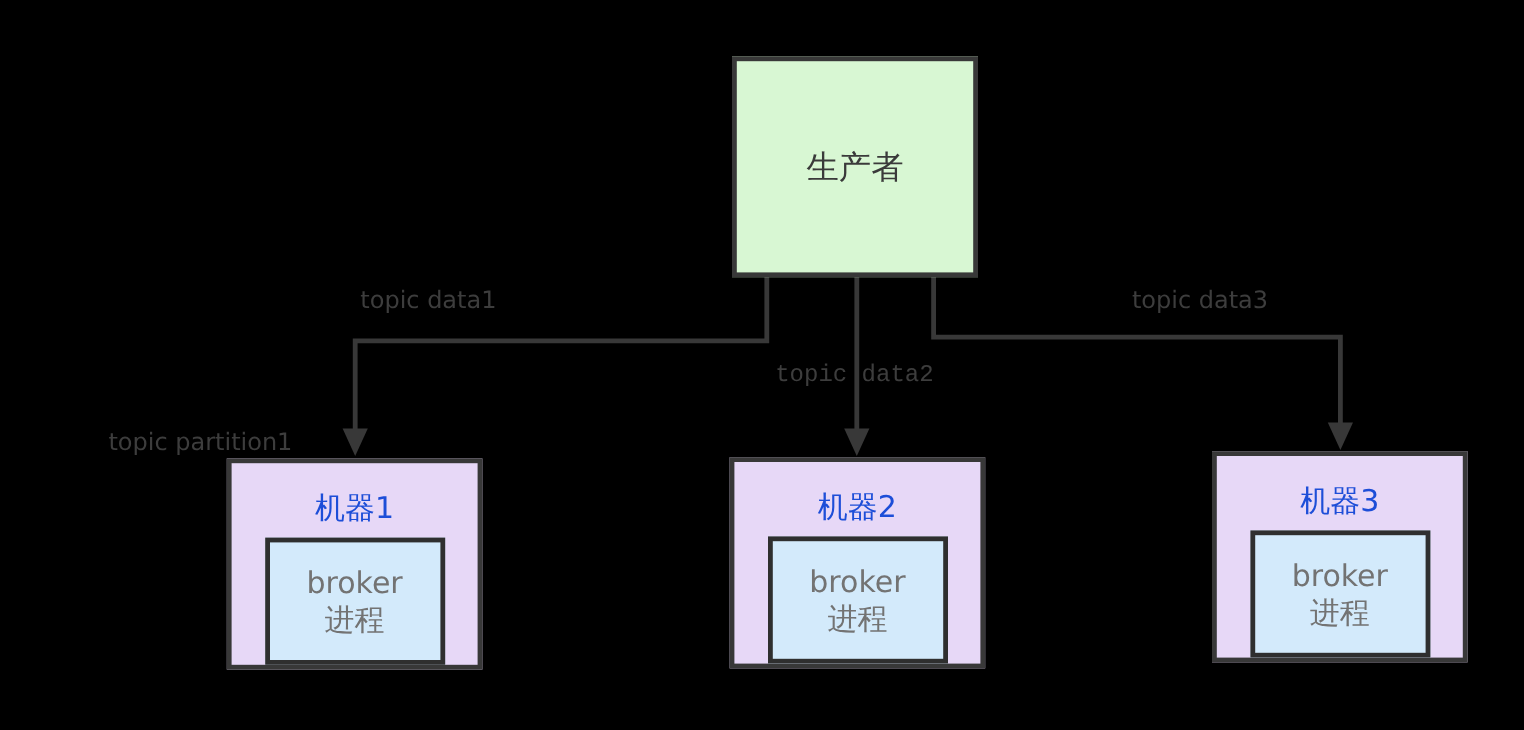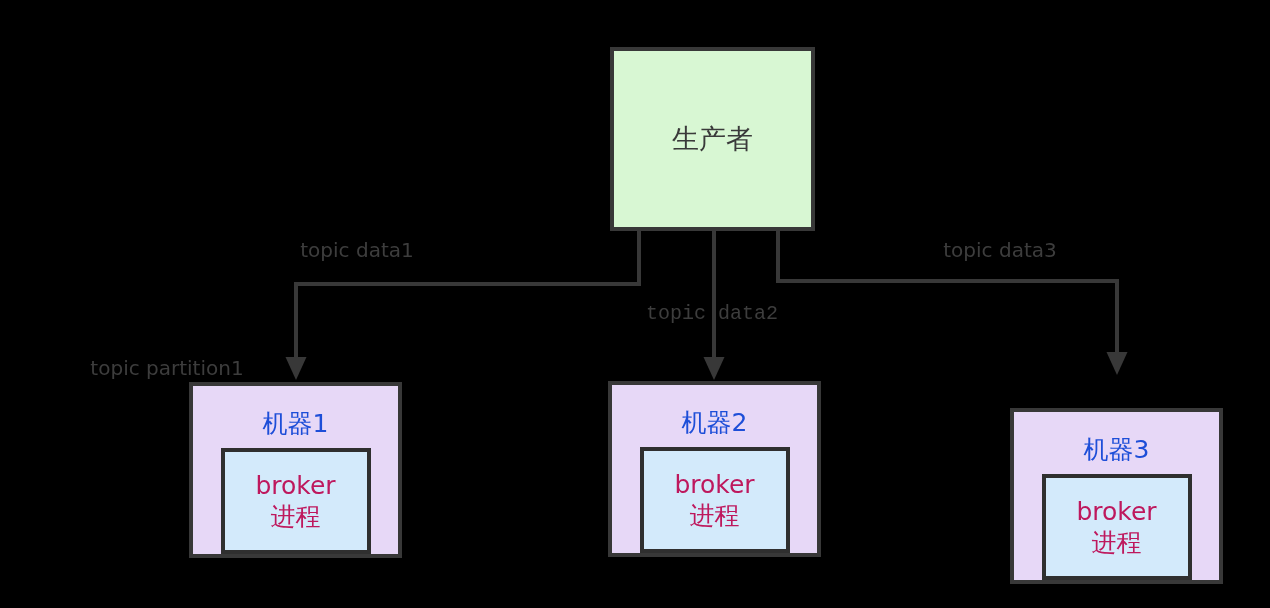--- a/index.html
+++ b/index.html
@@ -56,41 +56,41 @@
   .machine {
     width: 213px;
     height: 176px;
     background: #e7d8f7;
     display: flex;
     flex-direction: column;
     align-items: center;
   }
   .machine-1 { left: 189px; top: 382px; }
   .machine-2 { left: 608px; top: 381px; }
-  .machine-3 { left: 1010px; top: 376px; margin-top: 32px; }
+  .machine-3 { left: 1010px; top: 376px; }
   .machine-label {
     margin-top: 22px;
     font-size: 25px;
     line-height: 1.3;
     color: #1d4ed8;
   }
   .broker {
     margin-top: 7px;
     box-sizing: border-box;
     width: 150px;
     height: 115px;
     background: #d3eafb;
     border: 4px solid #2f2f2f;
     display: flex;
     flex-direction: column;
     align-items: center;
     justify-content: center;
     font-size: 25px;
     line-height: 1.25;
-    color: #be185d;
+    color: #737373;
     text-align: right;
   }
   .edge-label {
     position: absolute;
     transform: translate(-50%, -50%);
     font-size: 20px;
     color: #3d3d3d;
     white-space: nowrap;
     z-index: 3;
   }

